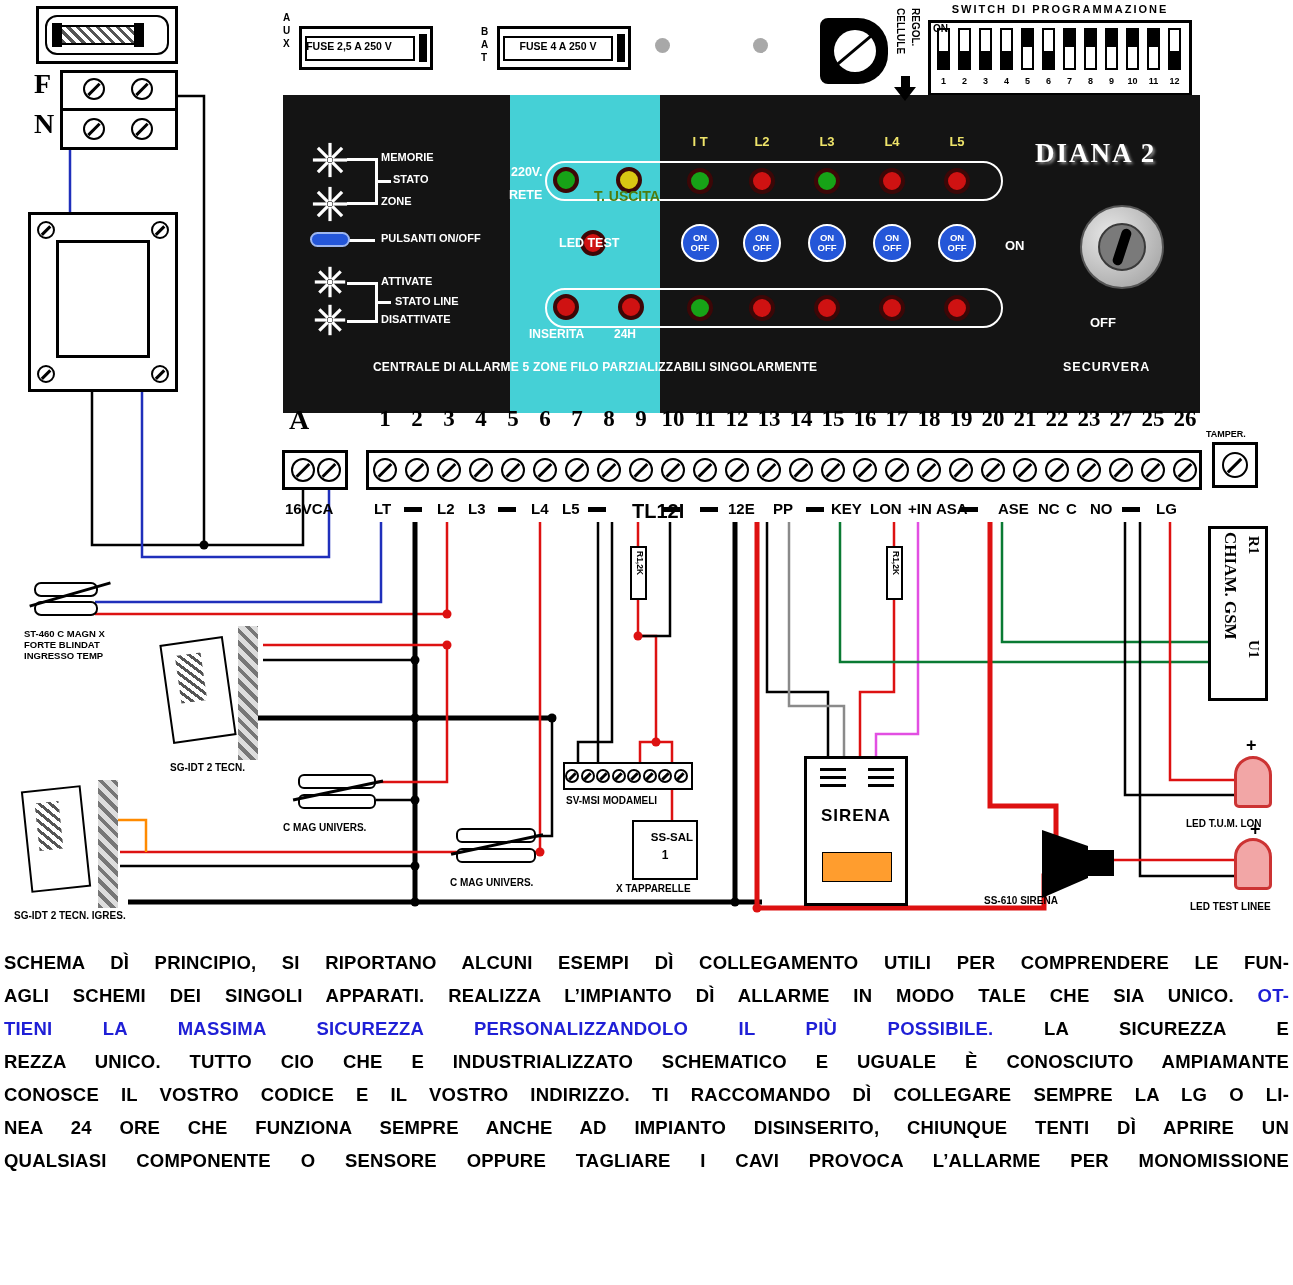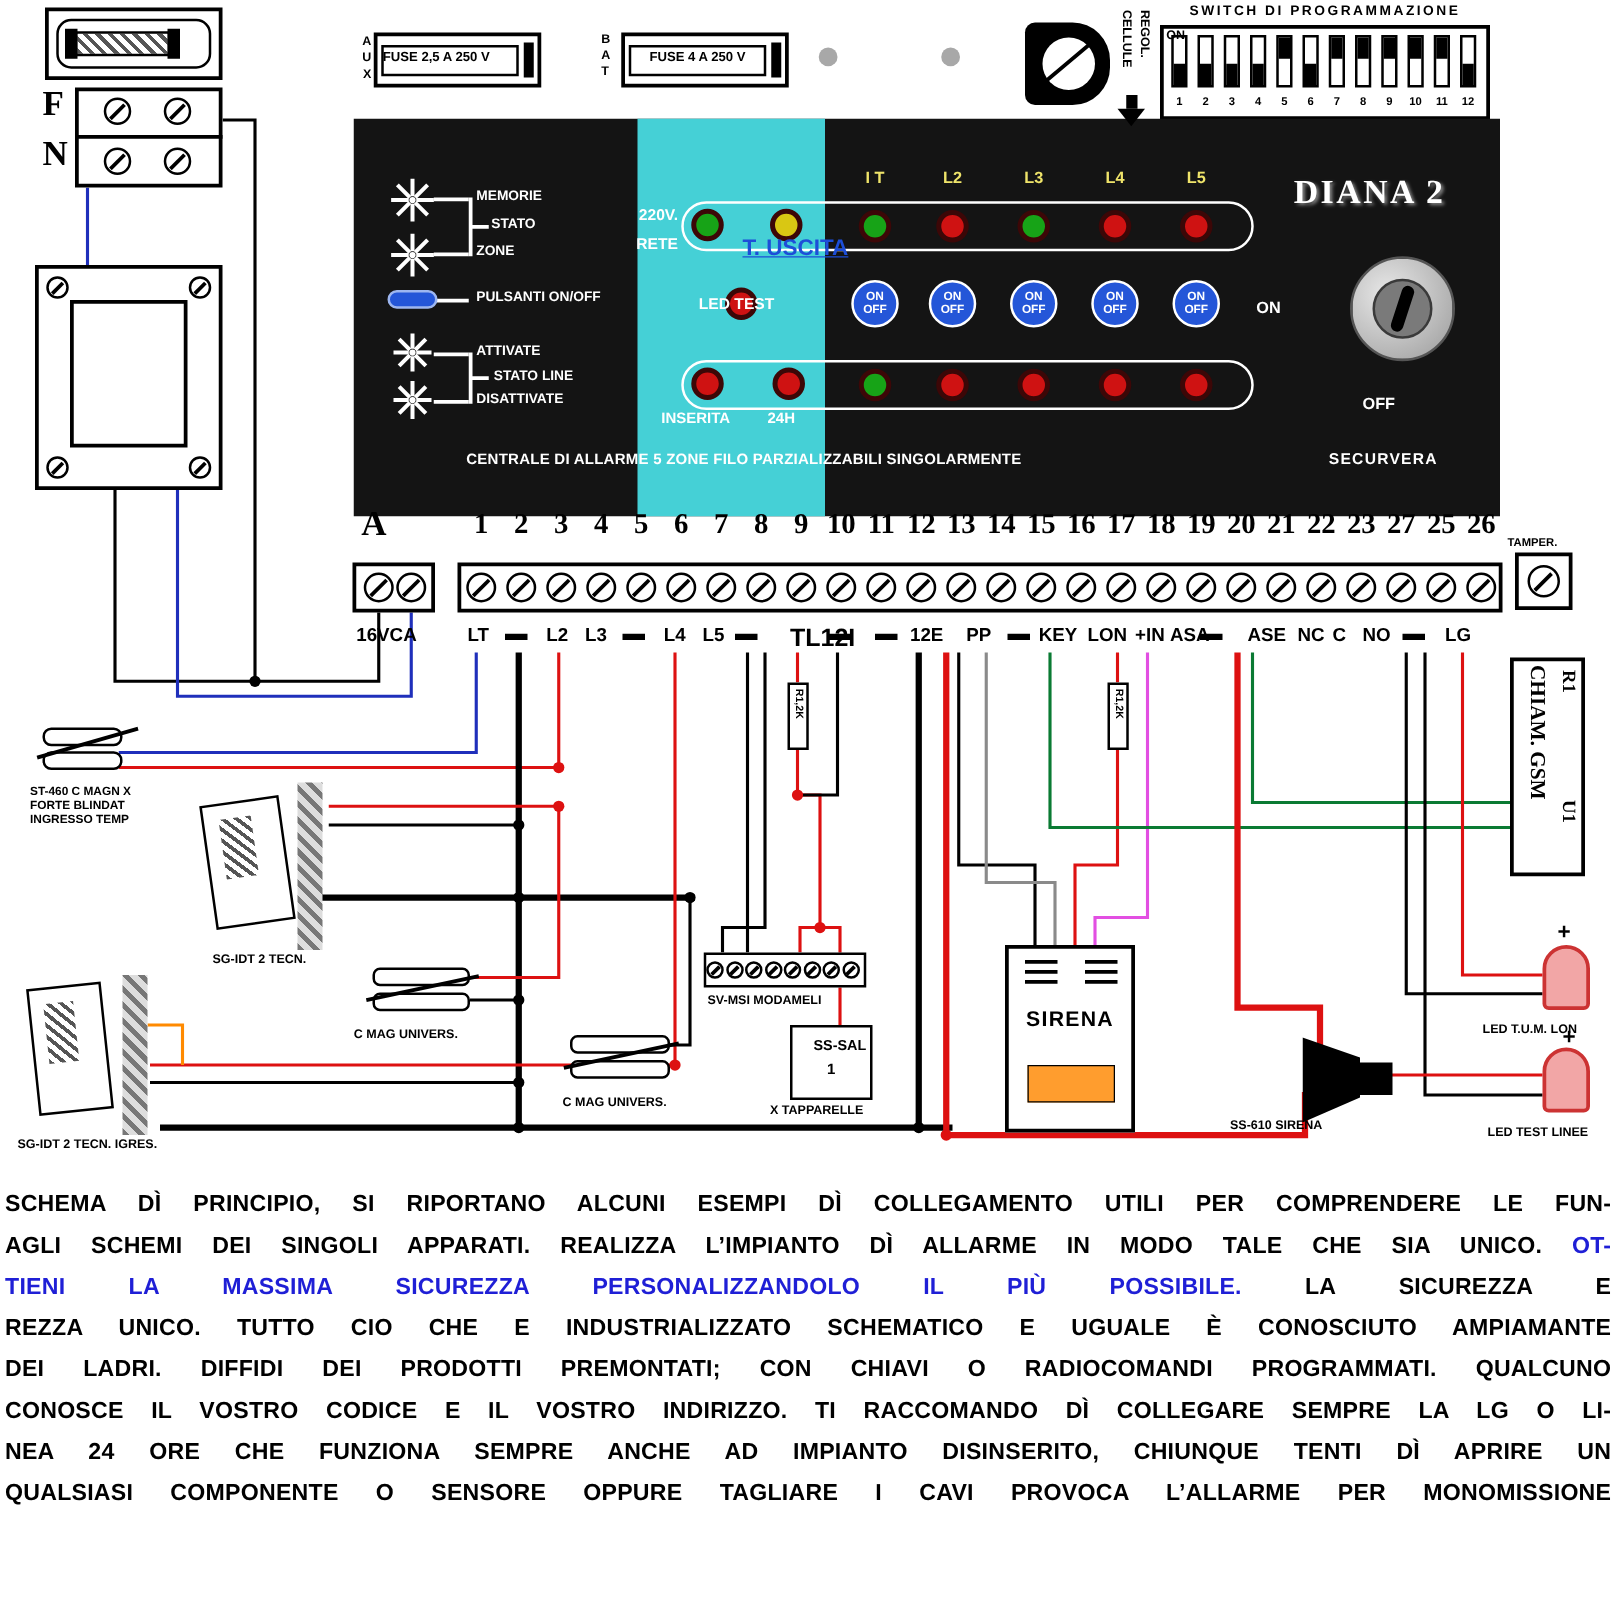--- a/index.html
+++ b/index.html
@@ -376,37 +376,37 @@
     <div class="abs" style="left: 404px; top: 507px; width: 18px; height: 5px; z-index: 3; background: rgb(0, 0, 0);"></div>
     <div class="abs" style="left: 498px; top: 507px; width: 18px; height: 5px; z-index: 3; background: rgb(0, 0, 0);"></div>
     <div class="abs" style="left: 588px; top: 507px; width: 18px; height: 5px; z-index: 3; background: rgb(0, 0, 0);"></div>
     <div class="abs" style="left: 662px; top: 507px; width: 18px; height: 5px; z-index: 3; background: rgb(0, 0, 0);"></div>
     <div class="abs" style="left: 700px; top: 507px; width: 18px; height: 5px; z-index: 3; background: rgb(0, 0, 0);"></div>
     <div class="abs" style="left: 806px; top: 507px; width: 18px; height: 5px; z-index: 3; background: rgb(0, 0, 0);"></div>
     <div class="abs" style="left: 960px; top: 507px; width: 18px; height: 5px; z-index: 3; background: rgb(0, 0, 0);"></div>
     <div class="abs" style="left: 1122px; top: 507px; width: 18px; height: 5px; z-index: 3; background: rgb(0, 0, 0);"></div>
     <div class="abs t" style="left: 34px; top: 68px; z-index: 4; font-size: 28px; font-family: &quot;Liberation Serif&quot;, serif;">F</div>
     <div class="abs t" style="left: 34px; top: 108px; z-index: 4; font-size: 28px; font-family: &quot;Liberation Serif&quot;, serif;">N</div>
-    <div class="abs t wrap" style="left: 283px; top: 27px; width: 14px; z-index: 4; font-size: 10px; line-height: 13px; text-align: right;">A U X</div>
+    <div class="abs t wrap" style="left: 283px; top: 11px; width: 14px; z-index: 4; font-size: 10px; line-height: 13px;">A U X</div>
     <div class="abs t" style="left: 305px; top: 40px; width: 88px; z-index: 4; font-size: 10.5px; text-align: center;">FUSE 2,5 A 250 V</div>
     <div class="abs t wrap" style="left: 481px; top: 25px; width: 14px; z-index: 4; font-size: 10px; line-height: 13px;">B A T</div>
     <div class="abs t" style="left: 503px; top: 40px; width: 110px; z-index: 4; font-size: 10.5px; text-align: center;">FUSE 4 A 250 V</div>
     <div class="abs t" style="left: 928px; top: 3px; width: 264px; z-index: 4; font-size: 11px; letter-spacing: 2px; text-align: center;">SWITCH DI PROGRAMMAZIONE</div>
     <div class="abs t" style="left: 933px; top: 23px; z-index: 4; font-size: 10px;">ON</div>
     <div class="abs t wrap" style="left: 889px; top: 8px; width: 34px; height: 70px; z-index: 4; font-size: 10px; line-height: 15px; writing-mode: vertical-rl;">REGOL. CELLULE</div>
     <div class="abs t" style="left: 381px; top: 151px; z-index: 4; font-size: 11px; color: rgb(255, 255, 255);">MEMORIE</div>
     <div class="abs t" style="left: 393px; top: 173px; z-index: 4; font-size: 11px; color: rgb(255, 255, 255);">STATO</div>
     <div class="abs t" style="left: 381px; top: 195px; z-index: 4; font-size: 11px; color: rgb(255, 255, 255);">ZONE</div>
     <div class="abs t" style="left: 381px; top: 232px; z-index: 4; font-size: 11px; color: rgb(255, 255, 255);">PULSANTI ON/OFF</div>
     <div class="abs t" style="left: 381px; top: 275px; z-index: 4; font-size: 11px; color: rgb(255, 255, 255);">ATTIVATE</div>
     <div class="abs t" style="left: 395px; top: 295px; z-index: 4; font-size: 11px; color: rgb(255, 255, 255);">STATO LINE</div>
     <div class="abs t" style="left: 381px; top: 313px; z-index: 4; font-size: 11px; color: rgb(255, 255, 255);">DISATTIVATE</div>
     <div class="abs t" style="left: 511px; top: 165px; z-index: 4; font-size: 12.5px; color: rgb(255, 255, 255);">220V.</div>
     <div class="abs t" style="left: 509px; top: 188px; z-index: 4; font-size: 12.5px; color: rgb(255, 255, 255);">RETE</div>
-    <div class="abs t" style="left: 594px; top: 188px; z-index: 4; font-size: 18px; color: #1d4ed8; text-decoration: underline;">T. USCITA</div>
+    <div class="abs t" style="left: 594px; top: 188px; z-index: 4; font-size: 14px; color: #4d7c0f;">T. USCITA</div>
     <div class="abs t" style="left: 511px; top: 236px; z-index: 4; font-size: 12.5px; color: rgb(255, 255, 255); padding-left: 48px;">LED TEST</div>
     <div class="abs t" style="left: 529px; top: 327px; z-index: 4; font-size: 12px; color: rgb(255, 255, 255);">INSERITA</div>
     <div class="abs t" style="left: 614px; top: 327px; z-index: 4; font-size: 12px; color: rgb(255, 255, 255);">24H</div>
     <div class="abs t" style="left: 1035px; top: 138px; z-index: 4; font-size: 27px; color: rgb(255, 255, 255); font-family: &quot;Liberation Serif&quot;, serif; letter-spacing: 2px; text-shadow: rgb(136, 136, 136) 2px 2px 3px;">DIANA 2</div>
     <div class="abs t" style="left: 1005px; top: 238px; z-index: 4; font-size: 13px; color: rgb(255, 255, 255);">ON</div>
     <div class="abs t" style="left: 1090px; top: 315px; z-index: 4; font-size: 13px; color: rgb(255, 255, 255);">OFF</div>
     <div class="abs t" style="left: 373px; top: 360px; z-index: 4; font-size: 12px; color: rgb(255, 255, 255); letter-spacing: 0.2px;">CENTRALE DI ALLARME 5 ZONE FILO PARZIALIZZABILI SINGOLARMENTE</div>
     <div class="abs t" style="left: 1063px; top: 360px; z-index: 4; font-size: 12.5px; color: rgb(255, 255, 255); letter-spacing: 1px;">SECURVERA</div>
     <div class="abs t" style="left: 289px; top: 404px; z-index: 4; font-size: 28px; font-family: &quot;Liberation Serif&quot;, serif;">A</div>
     <div class="abs t" style="left: 285px; top: 500px; z-index: 4; font-size: 15px;">16VCA</div>
@@ -431,18 +431,17 @@
     <div class="abs t" style="left: 984px; top: 895px; z-index: 4; font-size: 10px;">SS-610 SIRENA</div>
     <div class="abs t" style="left: 1186px; top: 818px; z-index: 4; font-size: 10px;">LED T.U.M. LON</div>
     <div class="abs t" style="left: 1190px; top: 901px; z-index: 4; font-size: 10px;">LED TEST LINEE</div>
     <div class="abs t" style="left: 1246px; top: 735px; z-index: 4; font-size: 18px;">+</div>
     <div class="abs t" style="left: 1250px; top: 819px; z-index: 4; font-size: 18px;">+</div>
     <div class="abs" style="left: 4px; top: 952px; width: 1285px; height: 333px; z-index: 2;">
       <div class="footer-line"><span>SCHEMA DÌ PRINCIPIO, SI RIPORTANO ALCUNI ESEMPI DÌ COLLEGAMENTO UTILI PER COMPRENDERE LE FUN-</span></div>
       <div class="footer-line"><span>AGLI SCHEMI  DEI SINGOLI APPARATI. REALIZZA L’IMPIANTO DÌ ALLARME IN MODO TALE CHE SIA UNICO. </span><span style="color: rgb(31, 31, 214);">OT-</span></div>
       <div class="footer-line"><span style="color: rgb(31, 31, 214);">TIENI LA MASSIMA SICUREZZA PERSONALIZZANDOLO IL PIÙ POSSIBILE.</span><span> LA SICUREZZA E</span></div>
       <div class="footer-line"><span>REZZA UNICO. TUTTO CIO CHE E INDUSTRIALIZZATO SCHEMATICO E UGUALE È CONOSCIUTO AMPIAMANTE</span></div>
-      <div class="footer-line"><span>DEI LADRI. DIFFIDI DEI PRODOTTI PREMONTATI; CON CHIAVI O RADIOCOMANDI PROGRAMMATI. QUALCUNO</span></div>
       <div class="footer-line"><span>CONOSCE IL VOSTRO CODICE E IL VOSTRO INDIRIZZO. TI RACCOMANDO DÌ COLLEGARE SEMPRE LA LG O LI-</span></div>
       <div class="footer-line"><span>NEA 24 ORE CHE FUNZIONA SEMPRE ANCHE AD IMPIANTO DISINSERITO, CHIUNQUE TENTI DÌ APRIRE UN</span></div>
       <div class="footer-line"><span>QUALSIASI COMPONENTE O SENSORE OPPURE TAGLIARE I CAVI PROVOCA L’ALLARME PER MONOMISSIONE</span></div>
     </div>
   </div>
 
 </body></html>

